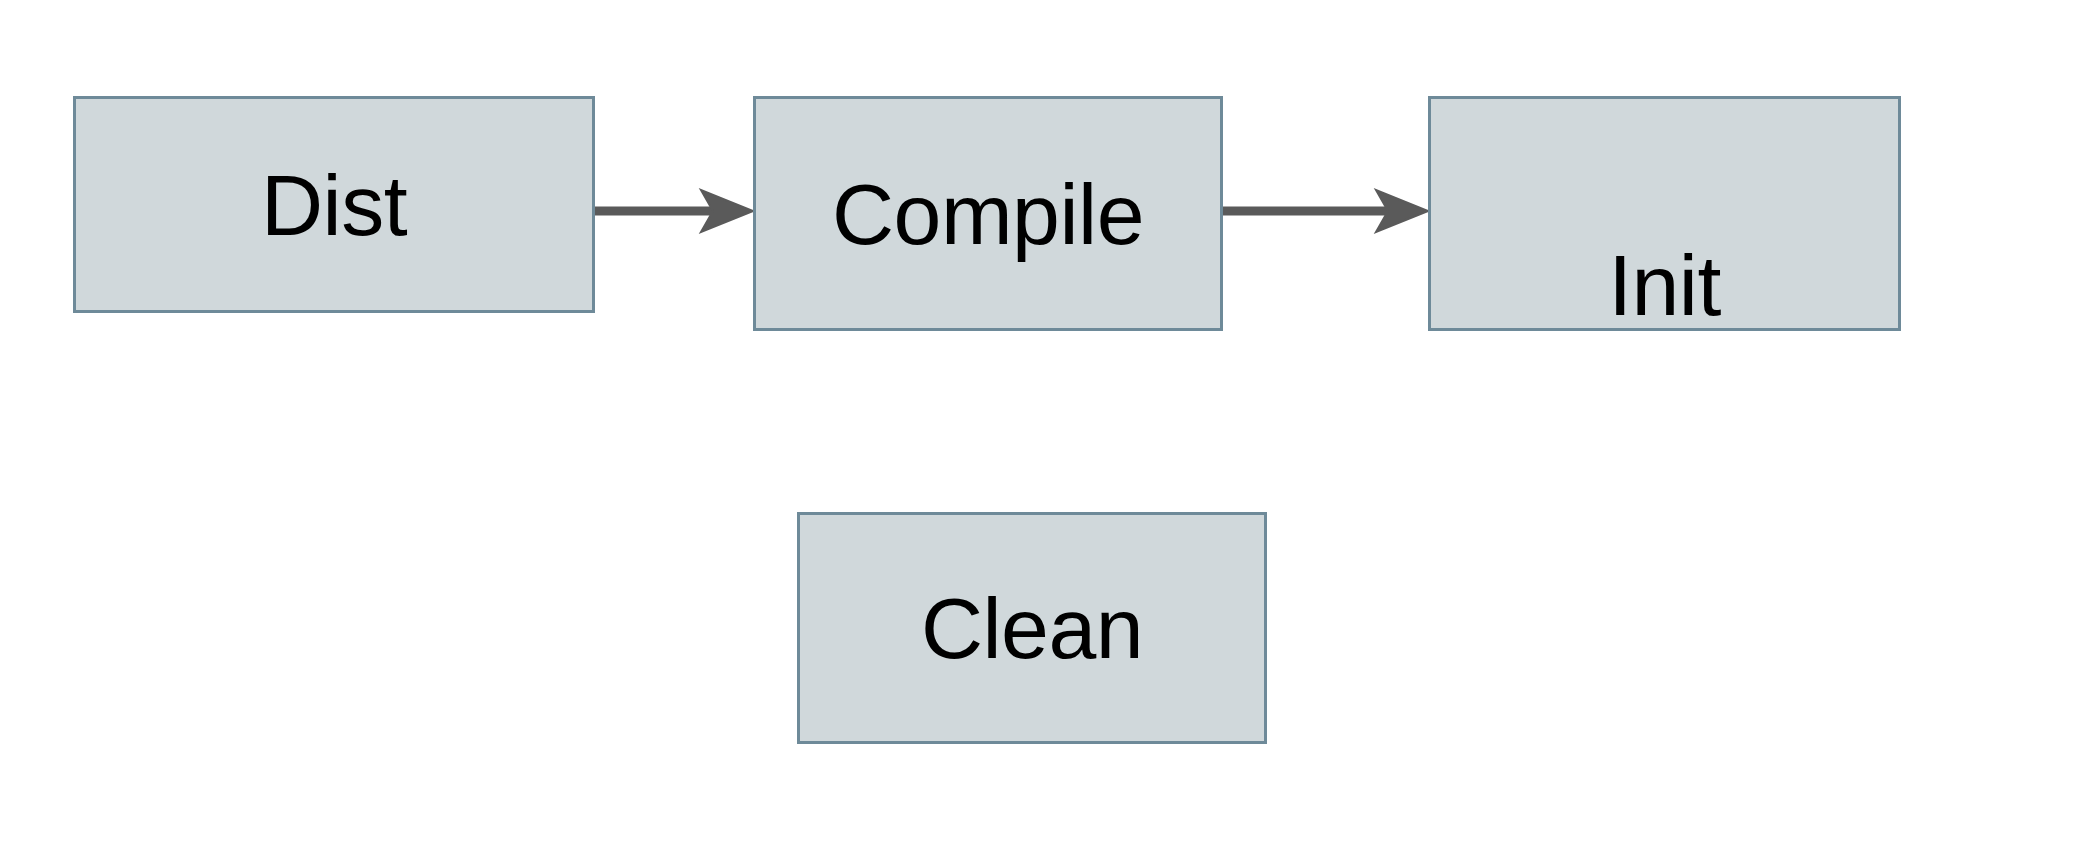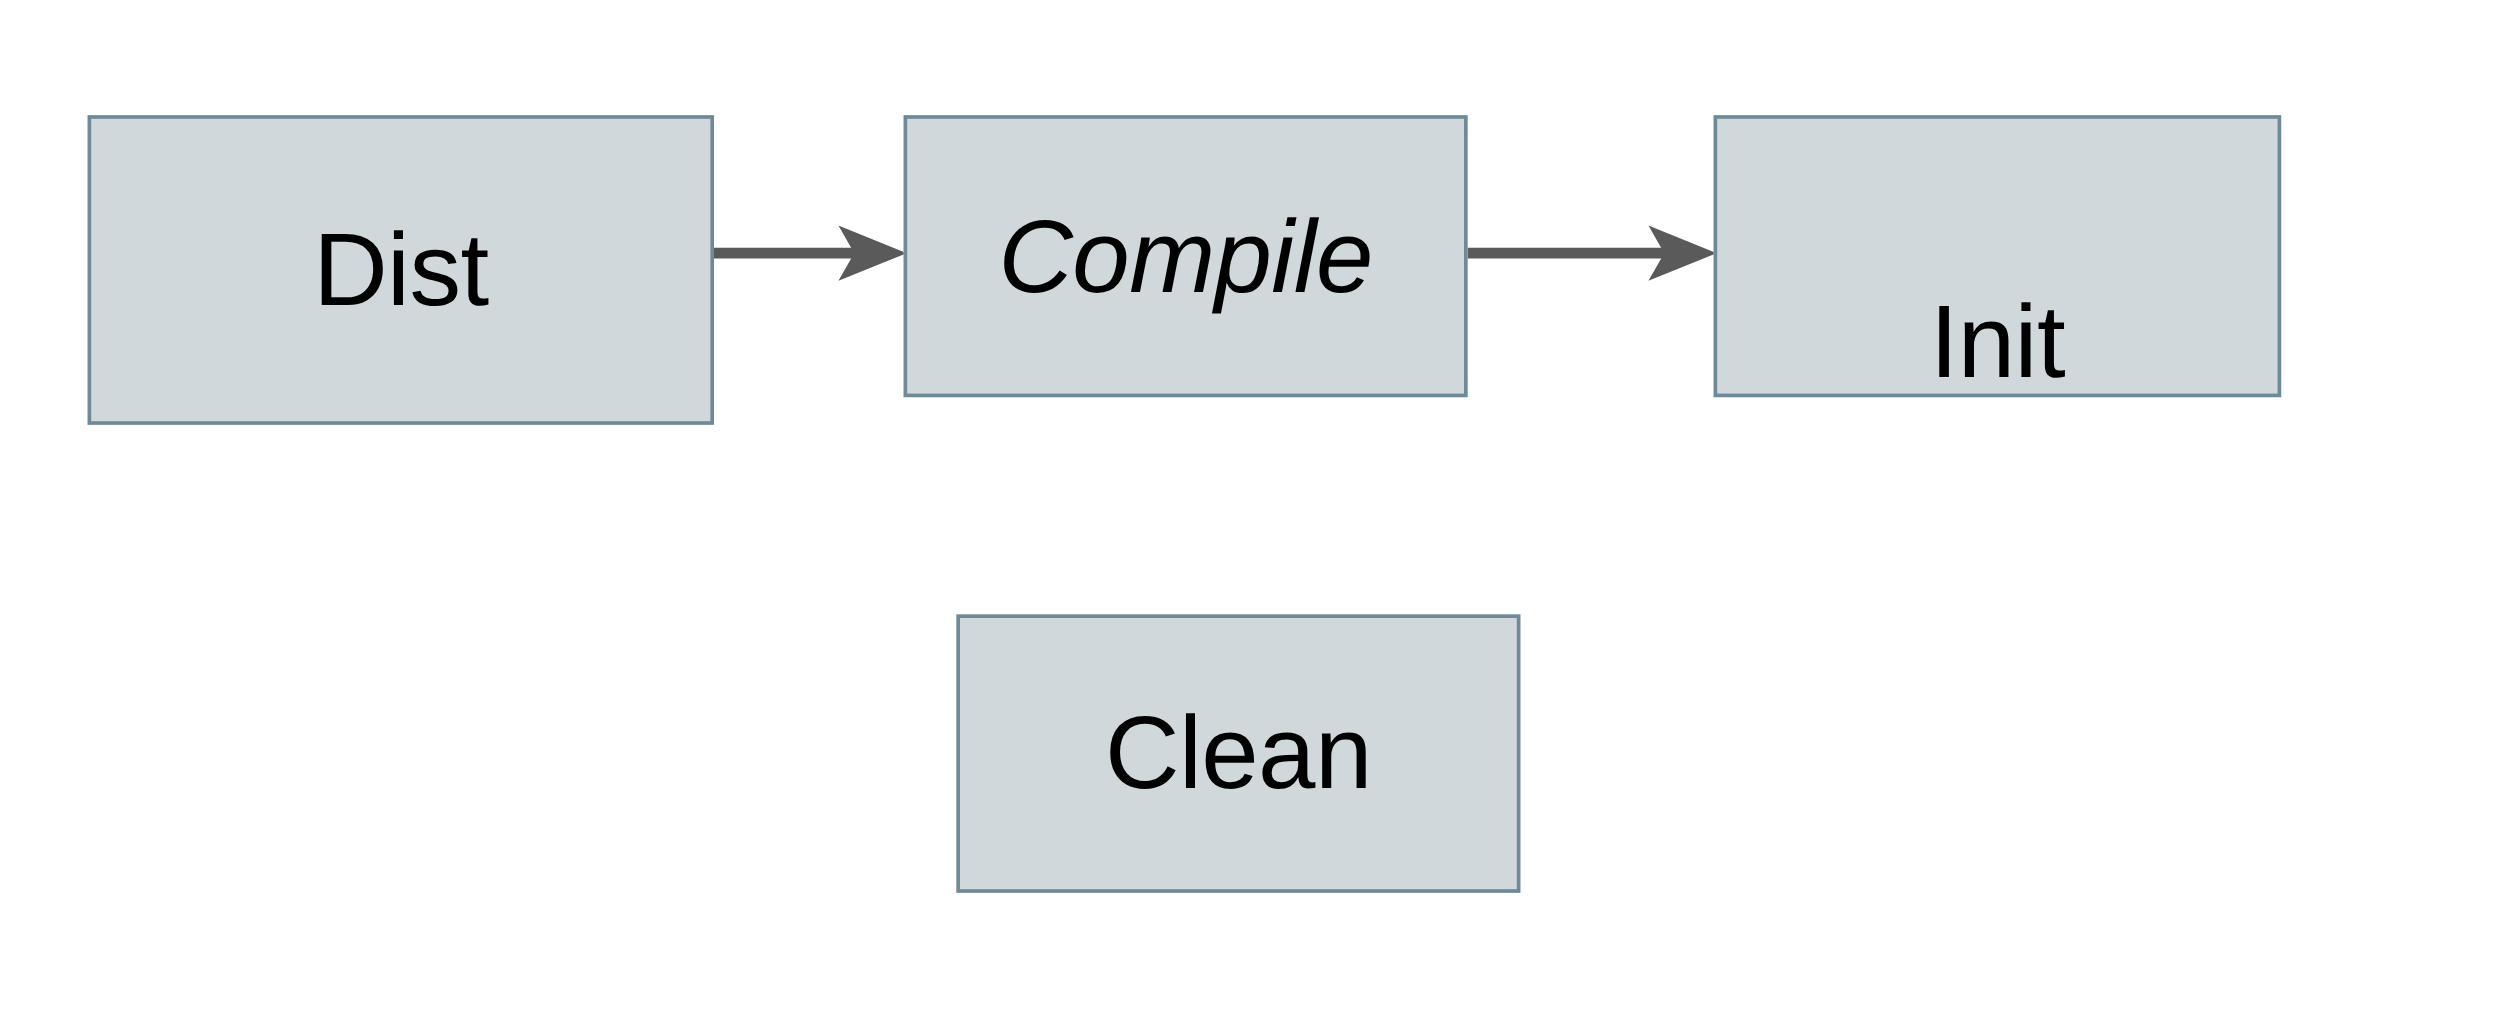--- a/index.html
+++ b/index.html
@@ -33,22 +33,22 @@
     font-size: 86px;
     line-height: 1;
     font-weight: 400;
     color: #000000;
     letter-spacing: -0.5px;
     white-space: nowrap;
     user-select: none;
   }
 
   
-  #node-dist    { left: 73px;  top: 96px;  width: 522px; height: 258px; }
-  #node-compile { left: 753px; top: 96px;  width: 470px; height: 235px; font-style: italic; }
+  #node-dist    { left: 73px;  top: 96px;  width: 522px; height: 217px; }
+  #node-compile { left: 753px; top: 96px;  width: 470px; height: 235px; }
   #node-init    { left: 1428px;top: 96px;  width: 473px; height: 235px; align-items: flex-end; }
   #node-clean   { left: 753px; top: 512px; width: 470px; height: 232px; margin-left: 44px; }
 
   
   #edge-layer {
     position: absolute;
     left: 0;
     top: 0;
     width: 2078px;
     height: 848px;

